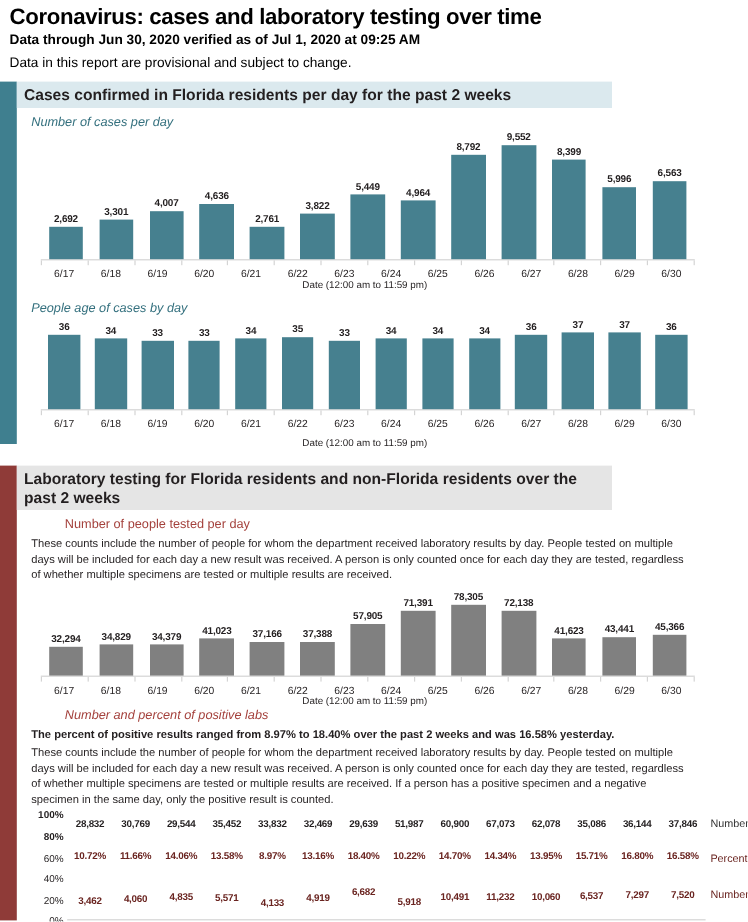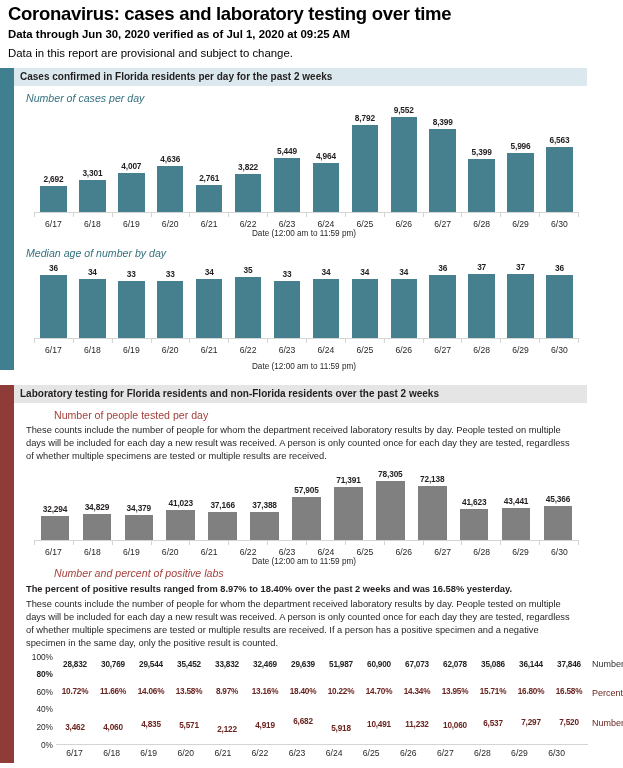--- a/index.html
+++ b/index.html
@@ -41,26 +41,26 @@
   }
 
   
   .panel { display: flex; position: relative; }
   .panel-rail { width: 14px; flex: 0 0 14px; }
   .panel-rail.teal { background: #3f7f8f; }
   .panel-rail.maroon { background: #8f3b38; }
   .panel-body { flex: 1 1 auto; position: relative; }
 
   .panel-banner {
-    font-size: 10px;
+    font-size: 13px;
     font-weight: bold;
     padding: 3px 0 3px 6px;
     line-height: 1.2;
     color: #231f20;
-    width: 573px;
+    width: 496px;
   }
   .panel-banner.teal { background: #dbe9ee; }
   .panel-banner.pink { background: #e5e5e5; }
 
   .chart-title {
     font-size: 10.6px;
     margin: 6px 0 0 12px;
     line-height: 1.25;
   }
   .chart-title.teal { color: #34707e; font-style: italic; }
@@ -275,24 +275,20 @@
             <div class="vlabel">8,792</div>
             <div class="bar teal" style="height: 87.4414px;"></div>
           </div>
           <div class="col">
             <div class="vlabel">9,552</div>
             <div class="bar teal" style="height: 95px;"></div>
           </div>
           <div class="col">
             <div class="vlabel">8,399</div>
             <div class="bar teal" style="height: 83.5328px;"></div>
-          </div>
-          <div class="col">
-            <div class="vlabel">5,399</div>
-            <div class="bar teal" style="height: 53.6961px;"></div>
           </div>
           <div class="col">
             <div class="vlabel">5,996</div>
             <div class="bar teal" style="height: 59.6336px;"></div>
           </div>
           <div class="col">
             <div class="vlabel">6,563</div>
             <div class="bar teal" style="height: 65.2727px;"></div>
           </div>
         </div>
@@ -324,21 +320,21 @@
           <div class="tick">6/25</div>
           <div class="tick">6/26</div>
           <div class="tick">6/27</div>
           <div class="tick">6/28</div>
           <div class="tick">6/29</div>
           <div class="tick">6/30</div>
         </div>
     </div>
     <div class="axis-caption">Date (12:00 am to 11:59 pm)</div>
 
-    <div class="chart-title teal" style="margin-top:9px;">Median age of number by day</div>
+    <div class="chart-title teal" style="margin-top:9px;">People age of cases by day</div>
     <div class="colchart">
       <div class="plot" id="age-plot" style="height:78px;">
           <div class="col">
             <div class="vlabel">36</div>
             <div class="bar teal" style="height: 62.2703px;"></div>
           </div>
           <div class="col">
             <div class="vlabel">34</div>
             <div class="bar teal" style="height: 58.8108px;"></div>
           </div>
@@ -527,21 +523,21 @@
         </div>
     </div>
     <div class="axis-caption">Date (12:00 am to 11:59 pm)</div>
 
     <div class="chart-title maroon" style="margin-top:1px;font-style:italic;">Number and percent of positive labs</div>
     <div class="body-text bold">The percent of positive results ranged from 8.97% to 18.40% over the past 2 weeks and was 16.58% yesterday.</div>
     <div class="body-text">These counts include the number of people for whom the department received laboratory results by day. People tested on multiple days will be included for each day a new result was received. A person is only counted once for each day they are tested, regardless of whether multiple specimens are tested or multiple results are received. If a person has a positive specimen and a negative specimen in the same day, only the positive result is counted.</div>
 
     <div class="stacked-wrap" style="margin-top:6px;">
       <div class="yaxis" id="stack-yaxis">
-          <div class="ylab" style="top: 0px;">100%</div>
+          <div class="ylab" style="top: 0px; font-weight: bold;">100%</div>
           <div class="ylab" style="top: 17.6px; font-weight: bold;">80%</div>
           <div class="ylab" style="top: 35.2px;">60%</div>
           <div class="ylab" style="top: 52.8px;">40%</div>
           <div class="ylab" style="top: 70.4px;">20%</div>
           <div class="ylab" style="top: 88px;">0%</div>
         </div>
       <div class="stack-plot" id="stack-plot">
           <div class="scol">
             <div class="seg-neg" style="height: 78.5662px;">
               <div class="lbl-neg">28,832</div>
@@ -571,21 +567,21 @@
               <div class="lbl-neg">35,452</div>
               <div class="lbl-pct">13.58%</div>
               <div class="lbl-pos" style="bottom: 2px;">5,571</div>
             </div>
             <div class="seg-pos" style="height: 11.9506px;"></div>
           </div>
           <div class="scol">
             <div class="seg-neg" style="height: 80.1059px;">
               <div class="lbl-neg">33,832</div>
               <div class="lbl-pct">8.97%</div>
-              <div class="lbl-pos" style="bottom: 2px;">2,122</div>
+              <div class="lbl-pos" style="bottom: 2px;">4,133</div>
             </div>
             <div class="seg-pos" style="height: 7.8941px;"></div>
           </div>
           <div class="scol">
             <div class="seg-neg" style="height: 76.4222px;">
               <div class="lbl-neg">32,469</div>
               <div class="lbl-pct">13.16%</div>
               <div class="lbl-pos" style="bottom: 2px;">4,919</div>
             </div>
             <div class="seg-pos" style="height: 11.5778px;"></div>

